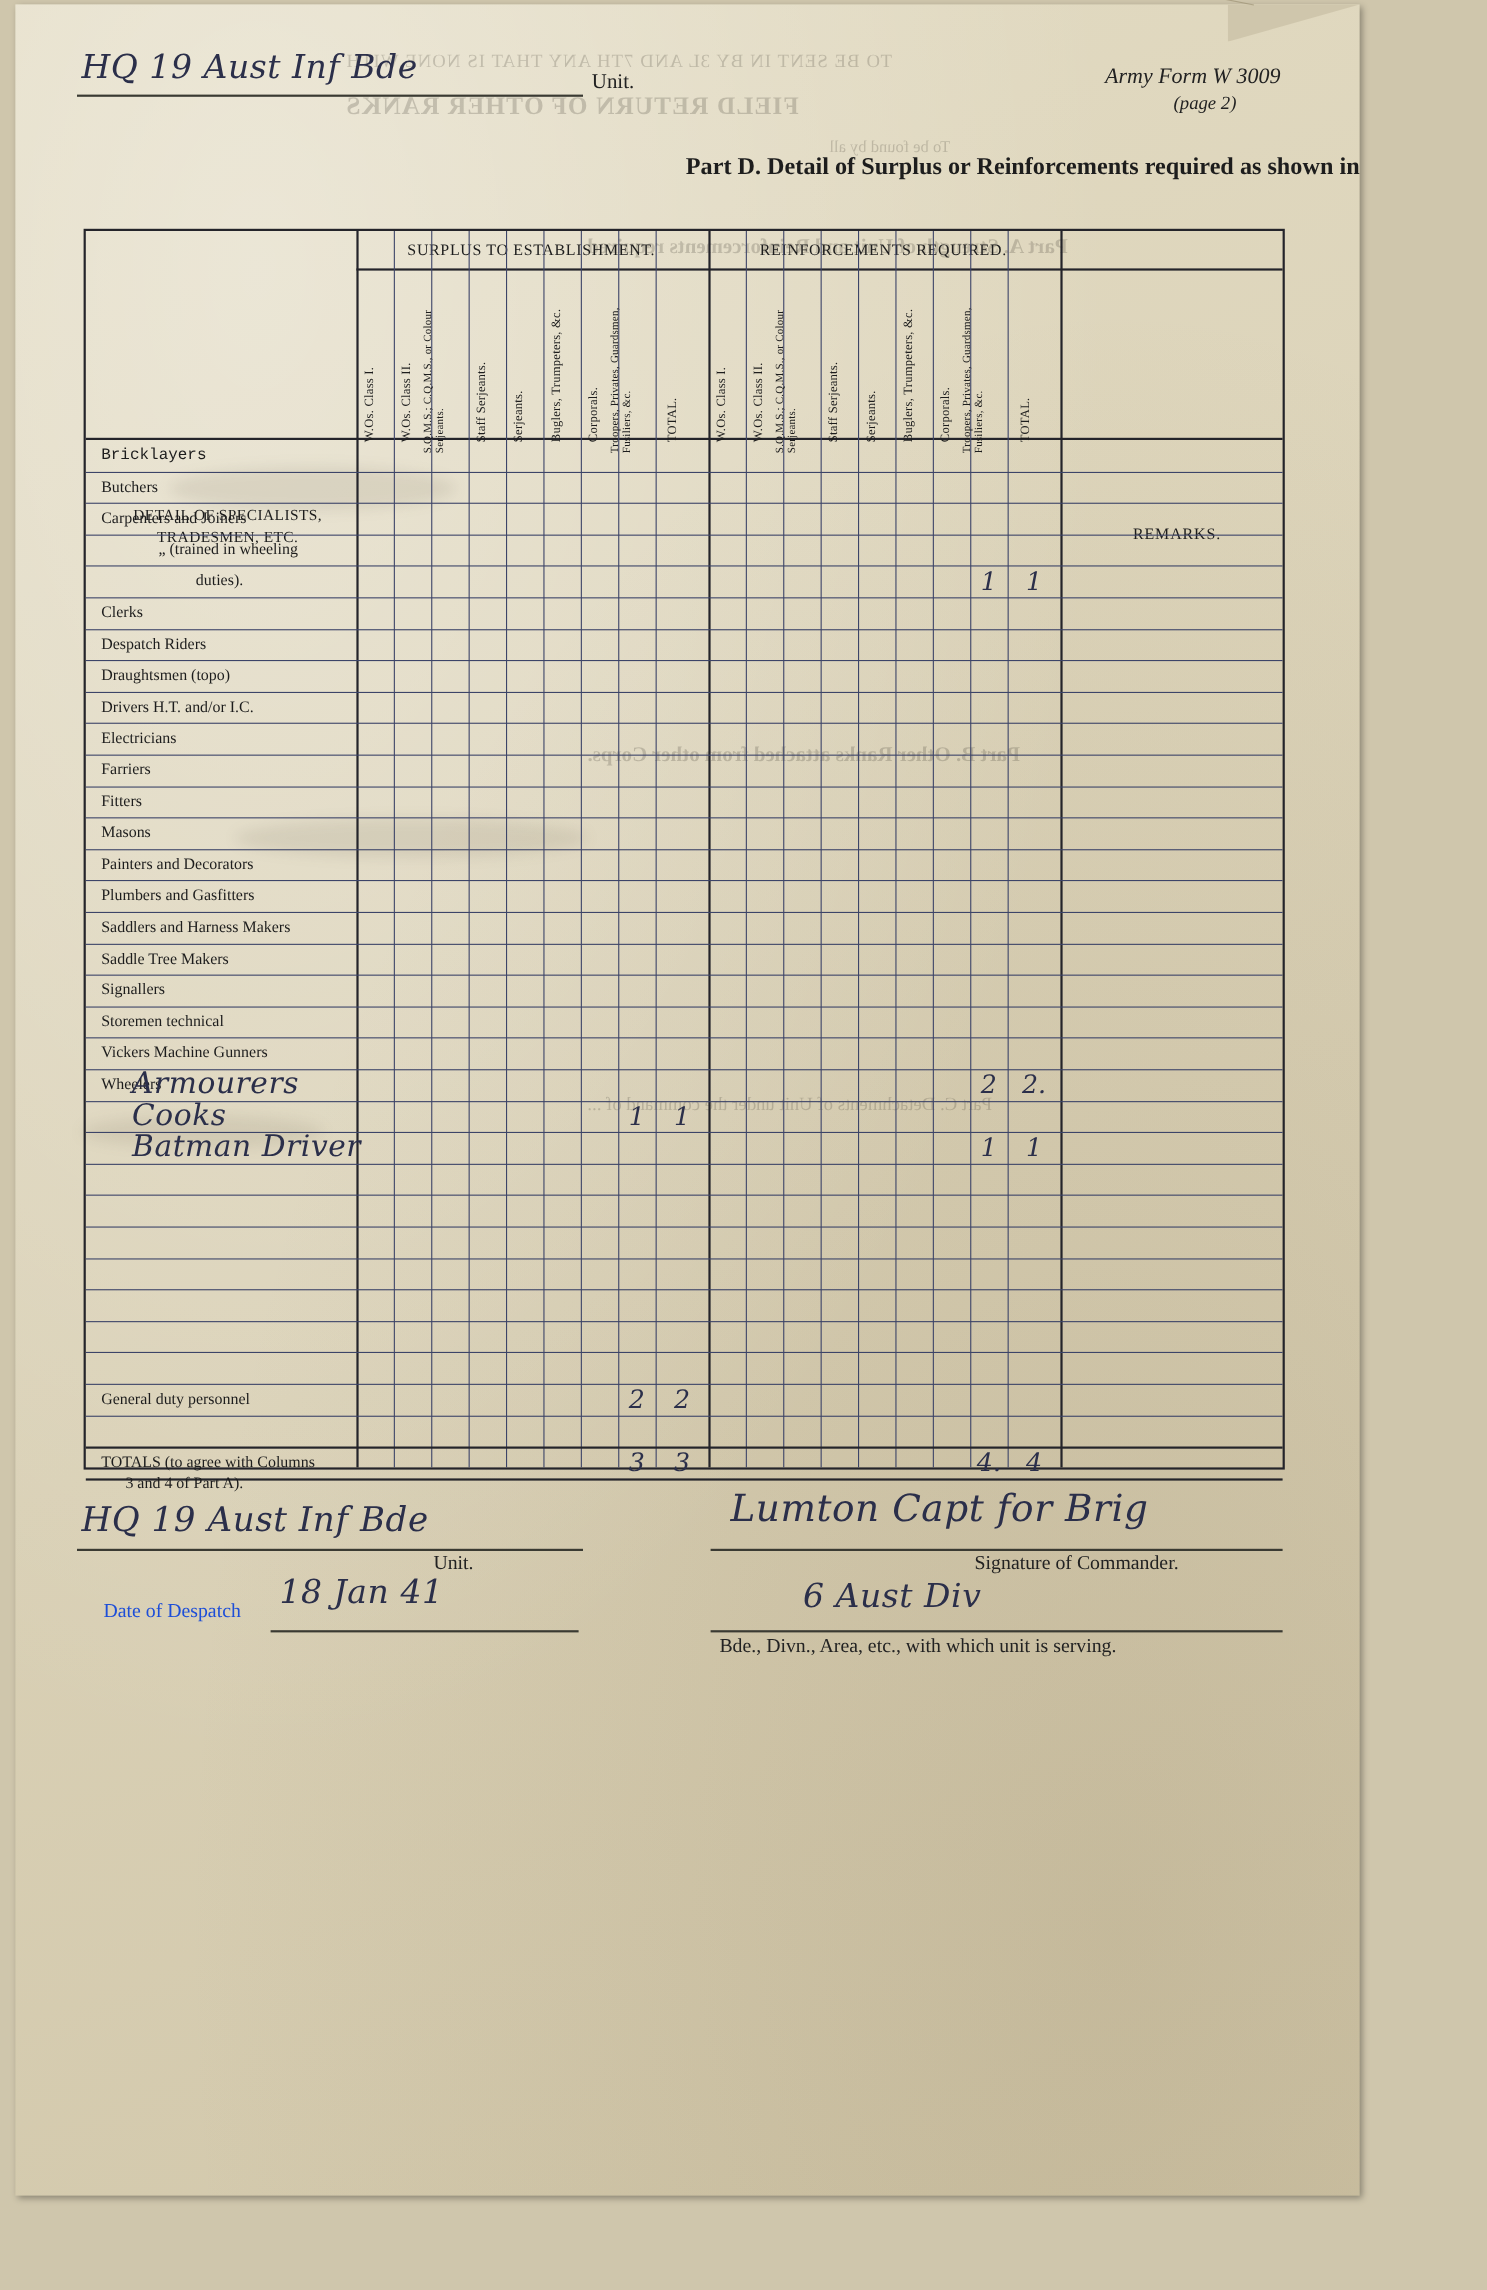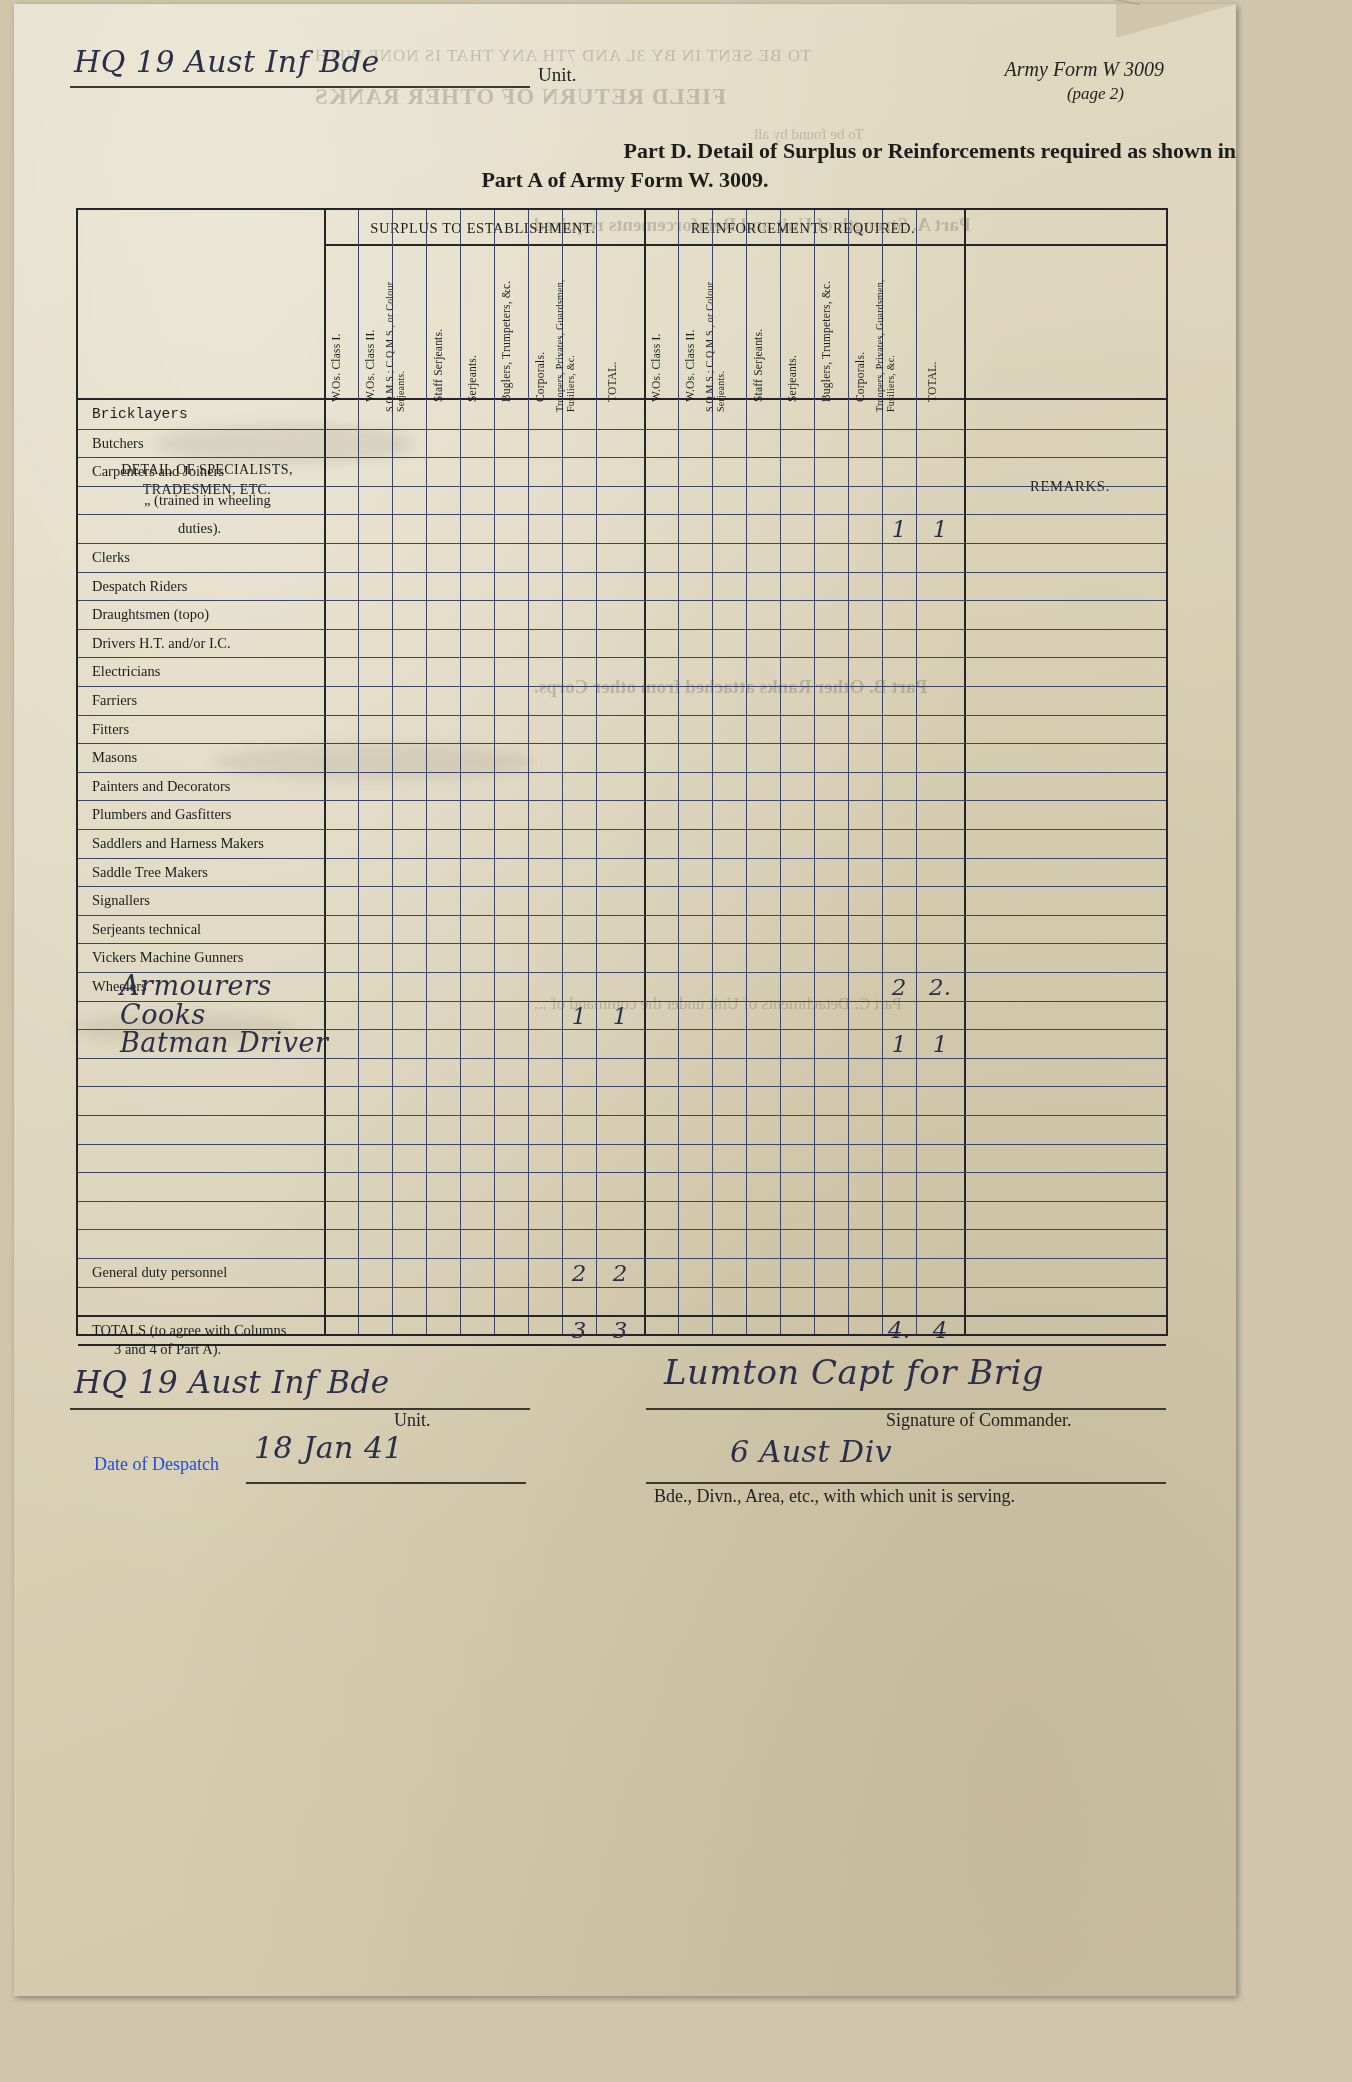--- a/index.html
+++ b/index.html
@@ -160,21 +160,20 @@
     <div class="smudge" style="left:200px;top:740px;width:320px;height:36px;"></div>
     <div class="smudge" style="left:60px;top:1010px;width:220px;height:30px;"></div>
 
     <div class="txt hand" id="unit-hand">HQ 19 Aust Inf Bde</div>
     <div id="unit-rule"></div>
     <div class="txt" id="unit-label">Unit.</div>
     <div class="txt" id="formno">Army Form W 3009</div>
     <div class="txt" id="pageno">(page 2)</div>
 
     <div class="txt" id="title1">Part D.  Detail of Surplus or Reinforcements required as shown in</div>
-    <div class="txt" id="title2">Part A of Army Form W. 3009.</div>
 
     <div id="table">
 
       <div class="hline strong" style="top:34px;left:246px;right:0;"></div>
       <div class="hline strong" style="top:188px;"></div>
 
       <div class="grouphdr" style="left:248px;top:10px;width:314px;">SURPLUS TO ESTABLISHMENT.</div>
       <div class="grouphdr" style="left:568px;top:10px;width:314px;">REINFORCEMENTS REQUIRED.</div>
 
       <div id="dethdr">
@@ -270,21 +269,21 @@
           <div class="rowlabel" style="top: 424.8px;">Drivers H.T. and/or I.C.</div>
           <div class="rowlabel" style="top: 453.4px;">Electricians</div>
           <div class="rowlabel" style="top: 482px;">Farriers</div>
           <div class="rowlabel" style="top: 510.6px;">Fitters</div>
           <div class="rowlabel" style="top: 539.2px;">Masons</div>
           <div class="rowlabel" style="top: 567.8px;">Painters and Decorators</div>
           <div class="rowlabel" style="top: 596.4px;">Plumbers and Gasfitters</div>
           <div class="rowlabel" style="top: 625px;">Saddlers and Harness Makers</div>
           <div class="rowlabel" style="top: 653.6px;">Saddle Tree Makers</div>
           <div class="rowlabel" style="top: 682.2px;">Signallers</div>
-          <div class="rowlabel" style="top: 710.8px;">Serjeants technical</div>
+          <div class="rowlabel" style="top: 710.8px;">Storemen technical</div>
           <div class="rowlabel" style="top: 739.4px;">Vickers Machine Gunners</div>
           <div class="rowlabel" style="top: 768px;">Wheelers</div>
           <div class="rowlabel" style="top: 1054px;">General duty personnel</div>
         </div>
       <div id="handlabels">
           <div class="hand handrow" style="top: 760px;">Armourers</div>
           <div class="hand handrow" style="top: 788.6px;">Cooks</div>
           <div class="hand handrow" style="top: 817.2px;">Batman Driver</div>
         </div>
       <div id="cellvalues">

